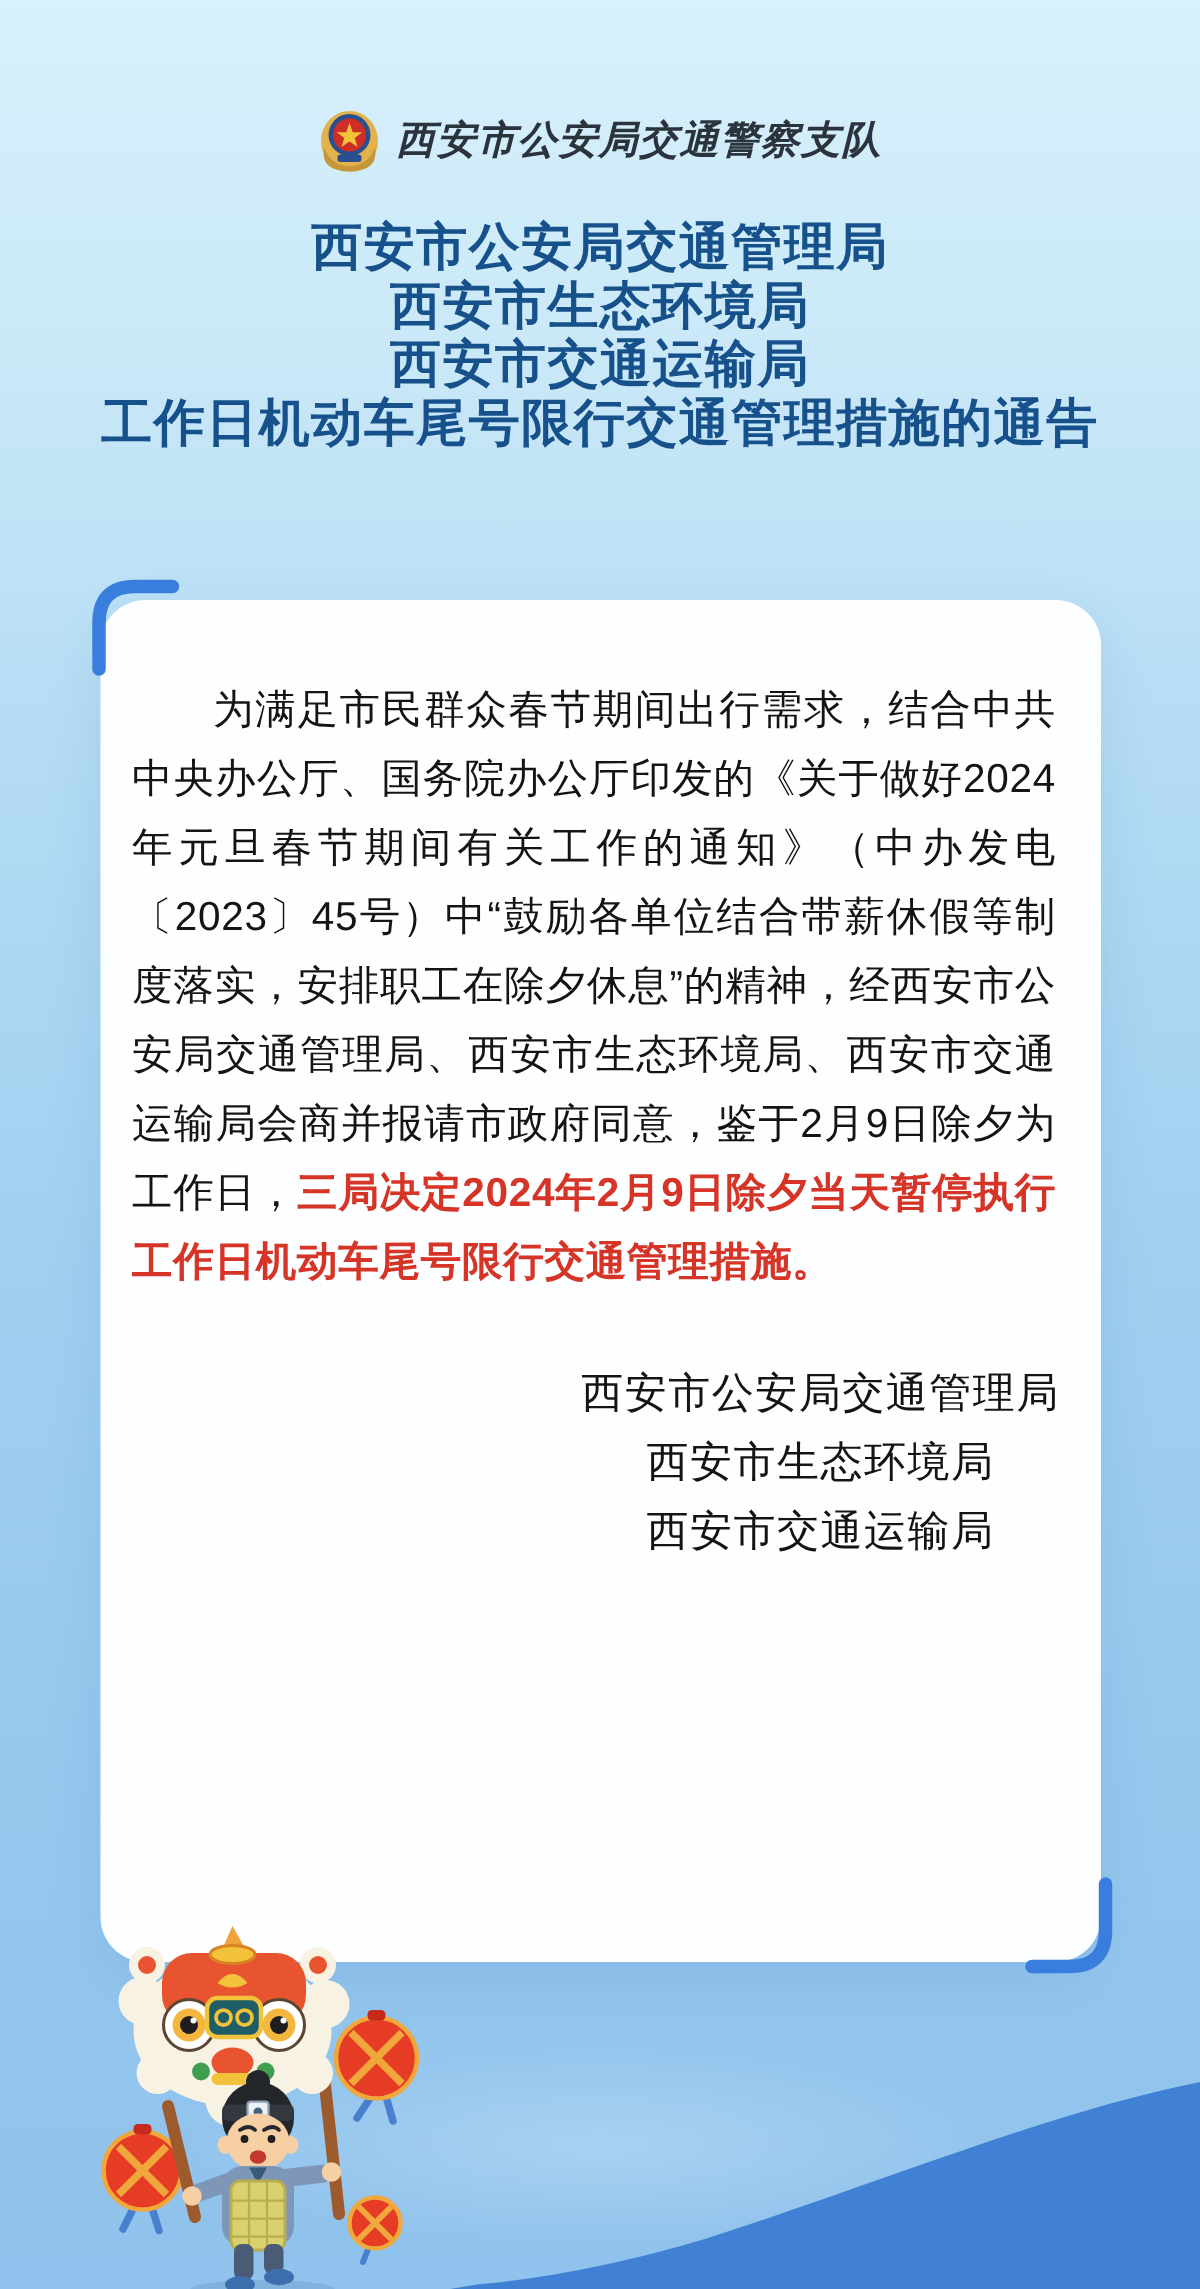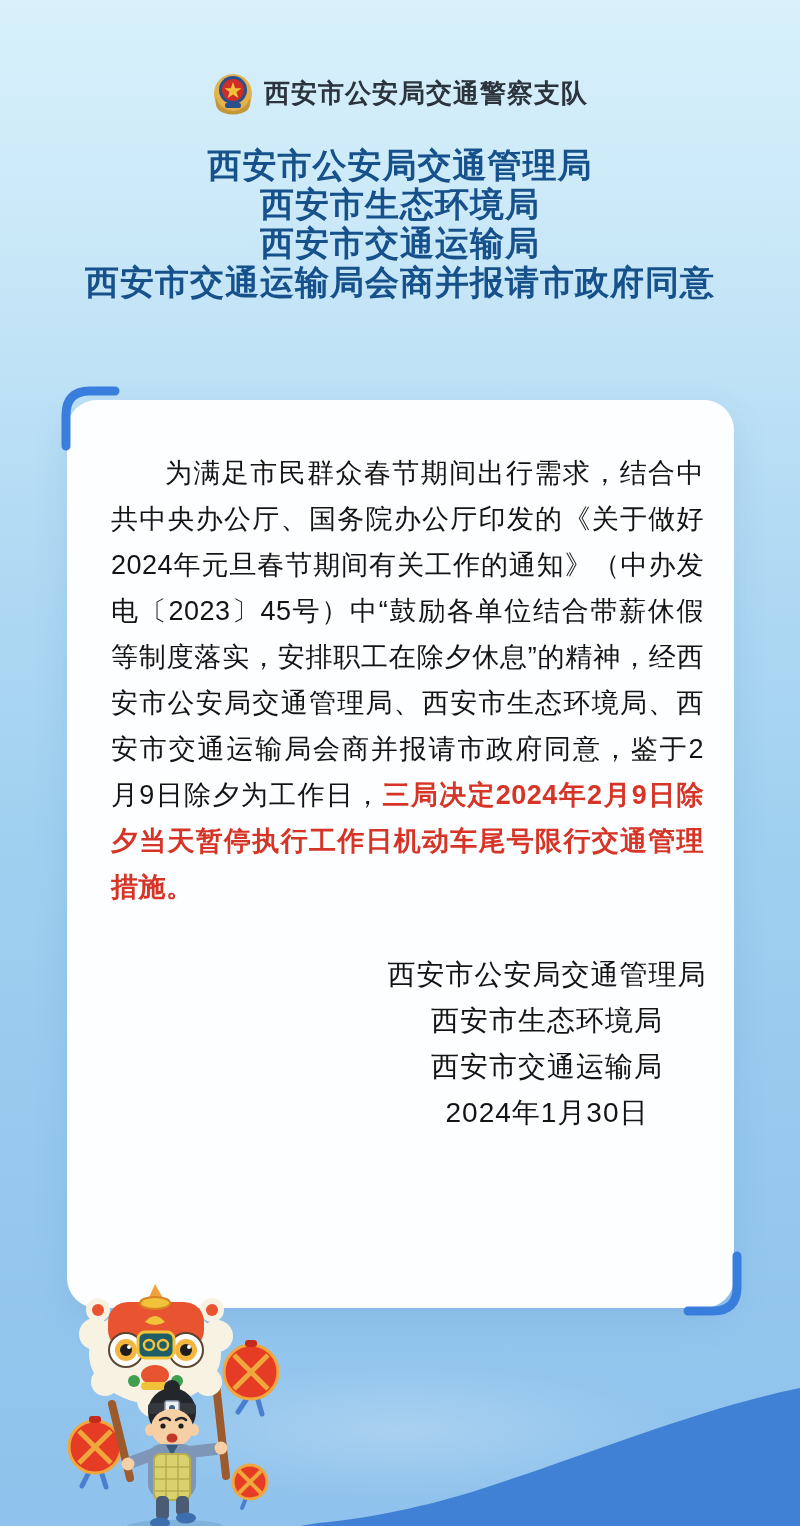--- a/index.html
+++ b/index.html
@@ -11,37 +11,37 @@
   
   .sheen{
     position:absolute;left:120px;top:1360px;width:560px;height:140px;
     background:radial-gradient(ellipse at center,rgba(255,255,255,0.22) 0%,rgba(255,255,255,0) 70%);
     border-radius:50%;pointer-events:none;
   }
   .wave{position:absolute;left:0;bottom:0;width:800px;height:230px;display:block;}
   
   .header{
     position:absolute;top:70px;left:0;width:100%;
-    display:flex;align-items:center;justify-content:center;gap:10px;
+    display:flex;align-items:center;justify-content:center;gap:10px;font-style:italic;
   }
   .header .dept{
     font-size:26px;font-weight:700;color:#2b333c;letter-spacing:1px;
   }
   
   .title{
     position:absolute;top:146px;left:0;width:100%;
     text-align:center;color:#17518b;font-weight:800;
     font-size:34px;line-height:39px;letter-spacing:1px;
   }
   
   .card-wrap{position:absolute;left:67px;top:400px;width:667px;}
   .card{
     position:relative;box-sizing:border-box;width:667px;min-height:908px;
     background:#fdfeff;border-radius:30px;
-    padding:50px 30px 58px 44px;
+    padding:50px 30px 58px 21px;
     box-shadow:0 12px 34px rgba(70,125,185,0.16);
   }
   .bracket{position:absolute;pointer-events:none;}
   .bracket.tl{left:-6px;top:-14px;}
   .bracket.br{right:-8px;bottom:-8px;}
   .body-text{
     color:#141414;font-size:27px;line-height:46px;
     text-align:justify;letter-spacing:0.5px;
   }
   .body-text p{margin:0;text-indent:2em;}
@@ -73,42 +73,41 @@
       <polygon points="21,12 23.2,18.2 29.5,18.2 24.5,22 26.3,28 21,24.4 15.7,28 17.5,22 12.5,18.2 18.8,18.2" fill="#f2c23b"></polygon>
       <rect x="13" y="33" width="16" height="5" rx="2" fill="#2a4f8f"></rect>
     </svg>
     <span class="dept">西安市公安局交通警察支队</span>
   </div>
 
   <div class="title">
     <div>西安市公安局交通管理局</div>
     <div>西安市生态环境局</div>
     <div>西安市交通运输局</div>
-    <div>西安市交通运输局会商并报请市政府同意</div>
+    <div>工作日机动车尾号限行交通管理措施的通告</div>
   </div>
 
   <div class="card-wrap">
     <div class="card">
 
       <svg class="bracket tl" width="62" height="68" viewBox="0 0 62 68" aria-hidden="true">
         <path d="M54,5 H29 Q5,5 5,29 V60" fill="none" stroke="#3a7edd" stroke-width="9" stroke-linecap="round"></path>
       </svg>
       <svg class="bracket br" width="62" height="68" viewBox="0 0 62 68" aria-hidden="true">
         <path d="M8,63 H33 Q57,63 57,39 V8" fill="none" stroke="#3a7edd" stroke-width="9" stroke-linecap="round"></path>
       </svg>
 
       <div class="body-text">
         <p><span>为满足市民群众春节期间出行需求，结合中共中央办公厅、国务院办公厅印发的《关于做好2024年元旦春节期间有关工作的通知》（中办发电〔2023〕45号）中“鼓励各单位结合带薪休假等制度落实，安排职工在除夕休息”的精神，经西安市公安局交通管理局、西安市生态环境局、西安市交通运输局会商并报请市政府同意，鉴于2月9日除夕为工作日，</span><span class="emph">三局决定2024年2月9日除夕当天暂停执行工作日机动车尾号限行交通管理措施。</span></p>
       </div>
 
       <div class="signature">
         <div>西安市公安局交通管理局</div>
         <div>西安市生态环境局</div>
         <div>西安市交通运输局</div>
-        <div>2024年1月30日</div>
       </div>
 
     </div>
   </div>
 
   <svg class="mascot" width="290" height="250" viewBox="0 0 290 250" aria-hidden="true">
 
     <ellipse cx="125" cy="244" rx="48" ry="6" fill="rgba(60,105,160,0.18)"></ellipse>
 
     <g>

